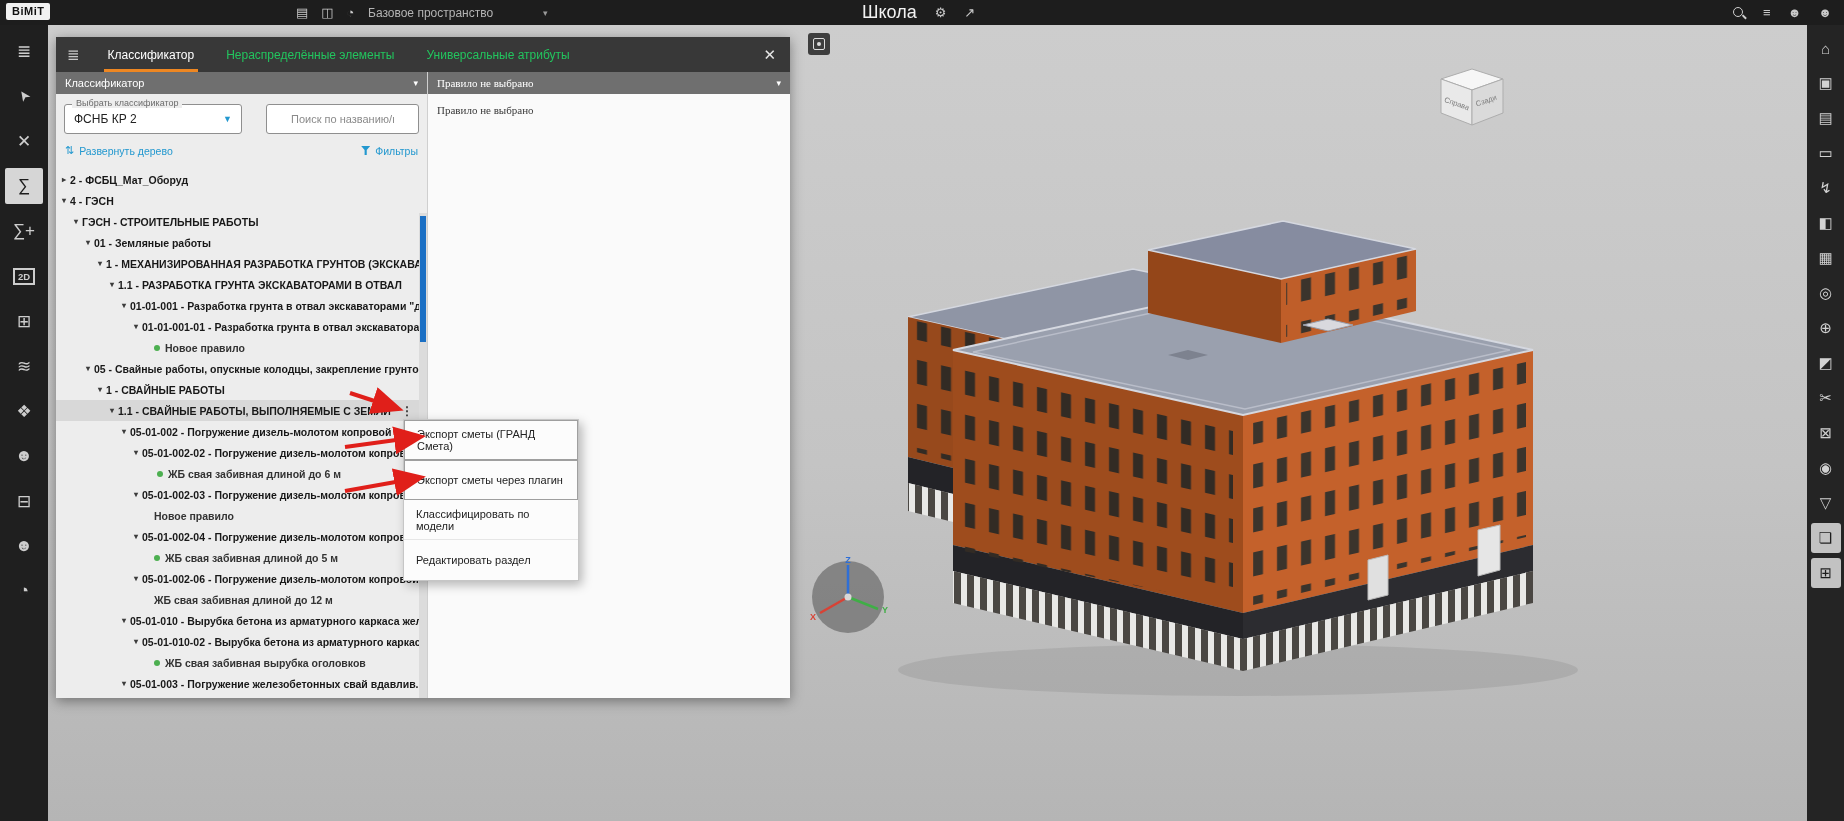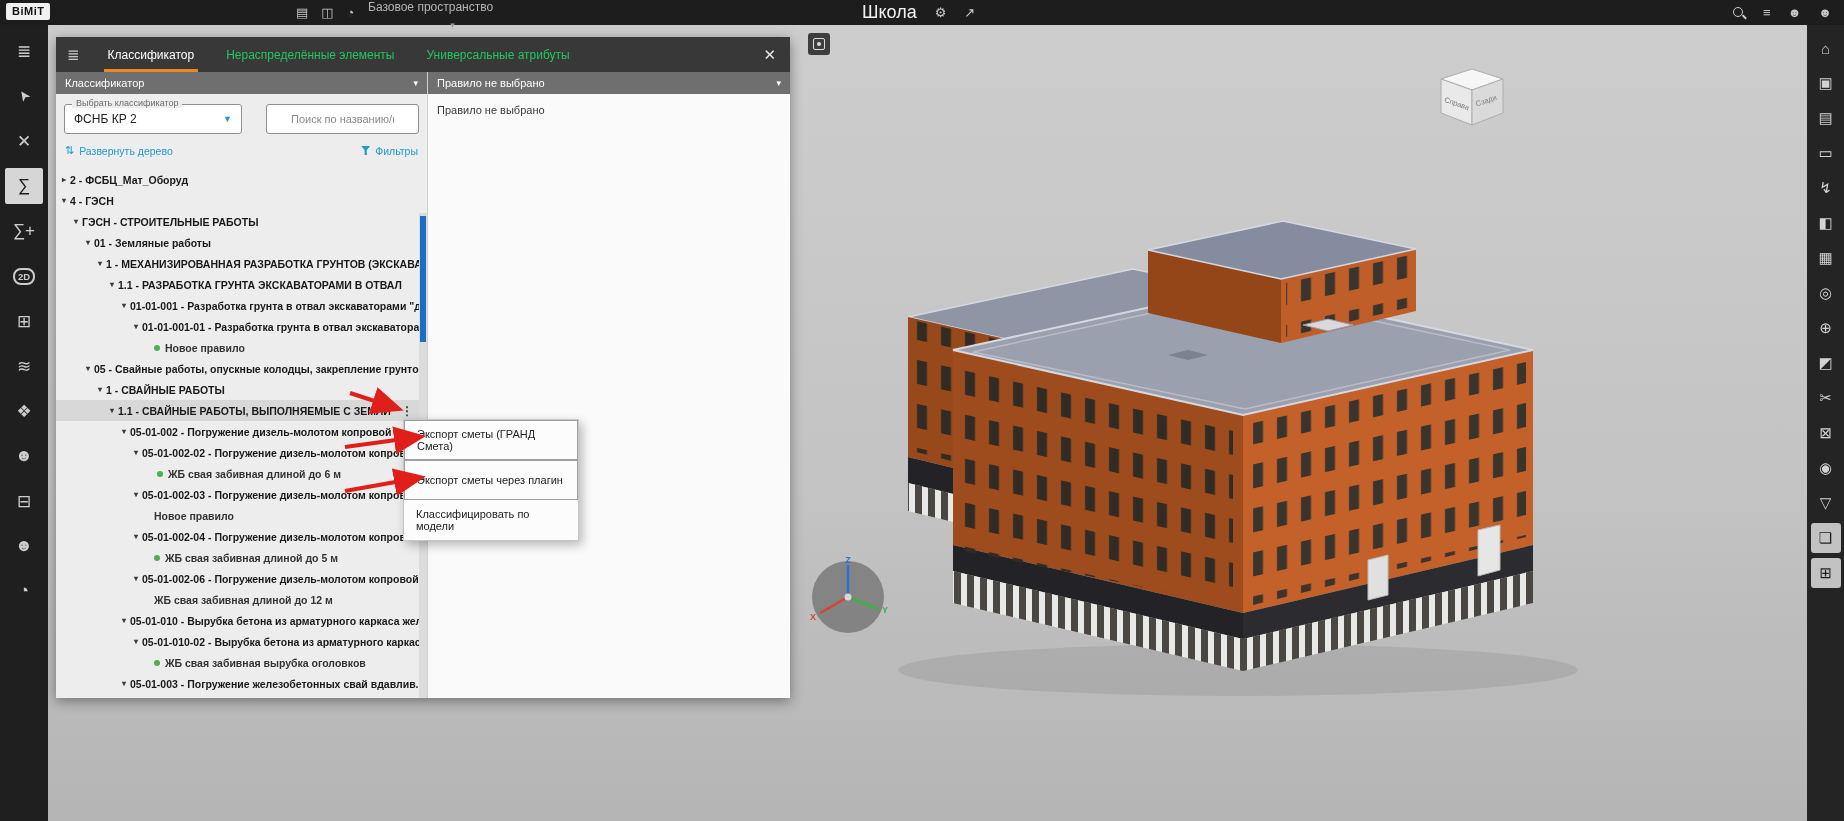--- a/index.html
+++ b/index.html
@@ -4,35 +4,35 @@
 <style>
   * { box-sizing: border-box; margin: 0; padding: 0; }
   html,body { width:1844px; height:821px; overflow:hidden; font-family:"Liberation Sans",sans-serif; background:#bfbfbf; position:relative; }
 
   
   .topbar { position:absolute; top:0; left:0; width:1844px; height:25px; background:#1d1d1d; z-index:50; }
   .logo-chip { position:absolute; left:6px; top:3px; background:#f1f1f1; color:#111; font-weight:bold; font-size:11px; line-height:17px; padding:0 6px; border-radius:2px; letter-spacing:.5px; }
   .tb-group { position:absolute; top:0; height:25px; display:flex; align-items:center; }
   .tb-ico { color:#c9c9c9; font-size:13px; line-height:1; cursor:default; }
   .g-left { left:296px; gap:13px; }
-  .g-ws { left:368px; gap:6px; color:#b4b4b4; font-size:12px;flex-direction:column; }
+  .g-ws { left:368px; gap:6px; color:#b4b4b4; font-size:12px; }
   .g-ws .chev { color:#9a9a9a; font-size:9px; margin-left:44px; }
   .g-title { left:862px; gap:18px; }
   .proj-title { color:#f2f2f2; font-size:18px; }
   .g-right { right:12px; gap:17px; }
   .icn-search { position:relative; width:14px; height:14px; display:inline-block; }
   .icn-search::before { content:""; position:absolute; left:1px; top:1px; width:8px; height:8px; border:1.5px solid #cfcfcf; border-radius:50%; }
   .icn-search::after { content:""; position:absolute; left:10px; top:10px; width:5px; height:1.5px; background:#cfcfcf; transform:rotate(45deg); }
 
   
   .left-toolbar { position:absolute; left:0; top:25px; width:48px; height:796px; background:#1f1f1f; display:flex; flex-direction:column; align-items:center; padding-top:8px; gap:9px; z-index:40; }
   .lt-btn { width:38px; height:36px; display:flex; align-items:center; justify-content:center; color:#cdcdcd; font-size:17px; cursor:pointer; border-radius:2px; }
   .lt-btn.active { background:#d6d6d6; color:#1d1d1d; }
   .lt-btn .rot { display:inline-block; transform:rotate(-125deg); font-size:14px; }
-  .lt-btn .glyph-2d { border:2px solid currentColor; border-radius:8px; font-size:9.5px; font-weight:700; padding:1px 3px; }
+  .lt-btn .glyph-2d { border:2px solid currentColor; border-radius:0; font-size:9.5px; font-weight:700; padding:1px 3px; }
 
   
   .right-toolbar { position:absolute; right:0; top:25px; width:37px; height:796px; background:#242424; display:flex; flex-direction:column; align-items:center; padding-top:8px; gap:5px; z-index:40; }
   .rt-btn { width:30px; height:30px; display:flex; align-items:center; justify-content:center; color:#d2d2d2; font-size:15px; cursor:pointer; border-radius:3px; }
   .rt-btn.active { background:#c2c2c2; color:#1d1d1d; }
 
   
   .viewport { position:absolute; left:48px; top:25px; width:1759px; height:796px; background:linear-gradient(180deg,#cdcdcd 0%,#c4c4c4 55%,#b5b5b5 100%); }
   .scene { position:absolute; inset:0; }
   .capture-btn { position:absolute; left:760px; top:8px; width:22px; height:22px; background:#3e3e3e; border-radius:3px; cursor:pointer; }
@@ -44,21 +44,21 @@
   
   .panel-window { position:absolute; left:56px; top:37px; width:734px; height:661px; background:#ededed; box-shadow:0 3px 12px rgba(0,0,0,.4); display:flex; flex-direction:column; z-index:30; }
   .tabbar { height:35px; background:#383838; display:flex; align-items:center; flex:none; }
   .collapse-ic { color:#c9c9c9; font-size:15px; margin-left:11px; cursor:pointer; }
   .tab { margin-left:24px; padding:0 4px; height:35px; display:flex; align-items:center; font-size:12px; color:#22c55e; cursor:pointer; border-bottom:3px solid transparent; border-top:3px solid transparent; }
   .tab.active { color:#ffffff; border-bottom-color:#ee8722; }
   .close-btn { margin-left:auto; margin-right:14px; color:#e6e6e6; font-size:15px; cursor:pointer; }
 
   .panel-body { flex:1; display:flex; min-height:0; }
   .col-left { width:372px; flex:none; display:flex; flex-direction:column; border-right:1px solid #cfcfcf; min-height:0; }
-  .col-right { flex:1; display:flex; flex-direction:column; min-height:0; }
+  .col-right { flex:1; display:flex; flex-direction:column; min-height:0;font-family:Liberation Serif, serif; }
   .col-header { height:22px; flex:none; background:#6f6f6f; color:#fff; font-size:11px; display:flex; align-items:center; padding:0 9px; }
   .col-header .chev { margin-left:auto; font-size:9px; cursor:pointer; }
 
   .controls { display:flex; gap:8px; padding:10px 8px 4px 8px; flex:none; }
   .select-box { position:relative; width:178px; height:30px; border:1px solid #8f8f8f; border-radius:3px; background:#fff; display:flex; align-items:center; padding:0 9px; font-size:12px; color:#222; cursor:pointer; }
   .select-label { position:absolute; top:-7px; left:7px; background:#ededed; padding:0 4px; font-size:9px; color:#6c6c6c; white-space:nowrap; }
   .select-box .chev { margin-left:auto; color:#2398cf; font-size:9px; }
   .search-box { flex:1; height:30px; border:1px solid #8f8f8f; border-radius:3px; background:#fff; display:flex; align-items:center; padding:0 24px;margin-left:16px; }
   .search-box input { border:none; outline:none; width:100%; font-size:11px; color:#444; font-family:"Liberation Sans",sans-serif; background:transparent; }
   .search-box input::placeholder { color:#8a8a8a; }
@@ -438,20 +438,21 @@
       </div>
       <div class="rule-body">Правило не выбрано</div>
     </div>
   </div>
 </div>
 
 <div class="context-menu">
     <div class="menu-item boxed">Экспорт сметы (ГРАНД Смета)</div>
     <div class="menu-item boxed">Экспорт сметы через плагин</div>
     <div class="menu-item">Классифицировать по модели</div>
+    <div class="menu-item">Редактировать раздел</div>
   </div>
 
 <svg class="arrows" width="1844" height="821" viewBox="0 0 1844 821">
   <defs>
     <marker id="arrh" markerWidth="9" markerHeight="9" refX="6" refY="3.5" orient="auto">
       <path d="M0,0 L8,3.5 L0,7 z" fill="#e01f1a"></path>
     </marker>
   </defs>
   <line x1="350" y1="393" x2="396" y2="408" stroke="#e01f1a" stroke-width="4" marker-end="url(#arrh)"></line>
   <line x1="345" y1="447" x2="418" y2="437" stroke="#e01f1a" stroke-width="4" marker-end="url(#arrh)"></line>

